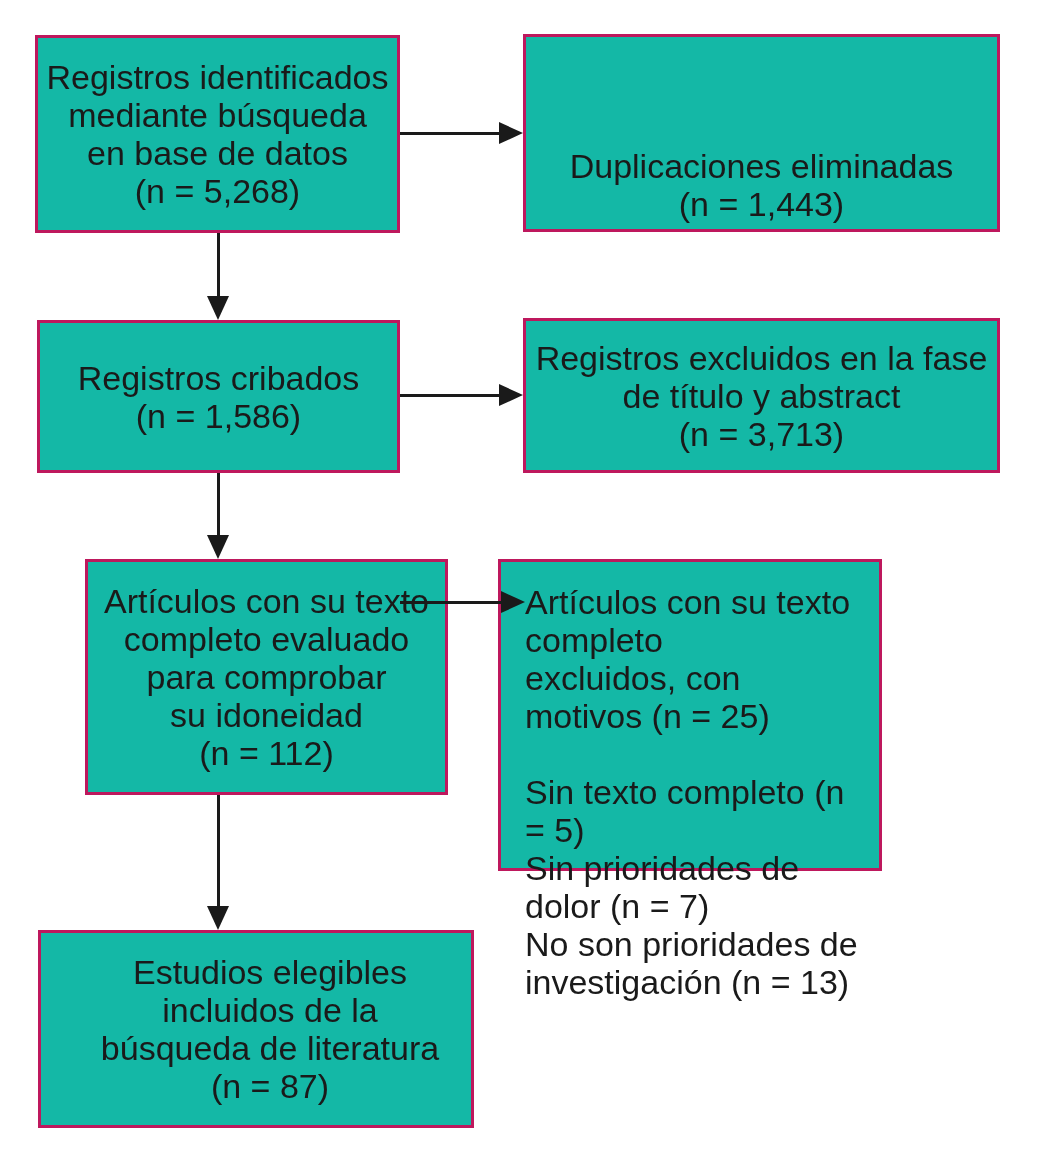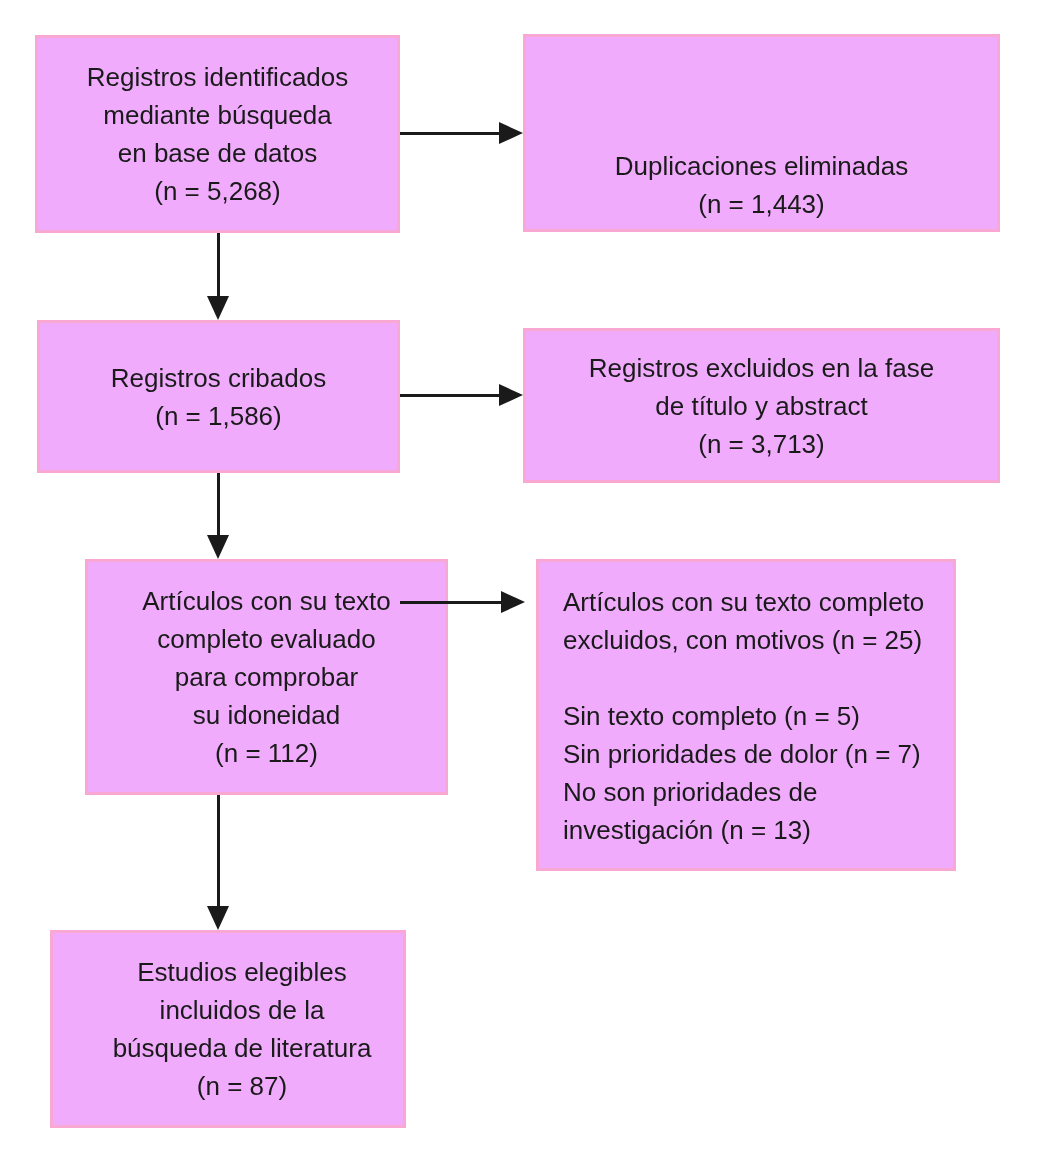--- a/index.html
+++ b/index.html
@@ -11,45 +11,45 @@
     position: relative;
     width: 1064px;
     height: 1158px;
     background: #ffffff;
     font-family: "Liberation Sans", "DejaVu Sans", sans-serif;
     color: #1a1a1a;
   }
   .flow-box {
     position: absolute;
     box-sizing: border-box;
-    border: 3px solid #f9a8d4;
-    background: #f0abfc;
+    border: 3px solid #be185d;
+    background: #14b8a6;
     display: flex;
     align-items: center;
     justify-content: center;
     text-align: center;
-    font-size: 26px;
+    font-size: 34px;
     line-height: 38px;
     white-space: pre-line;
     padding: 6px 8px;
   }
   .flow-box.left-align {
     align-items: flex-start;
     justify-content: flex-start;
     text-align: left;
     padding: 21px 20px 10px 24px;
   }
   
   #box-identified       { left: 35px;  top: 35px;  width: 365px; height: 198px; }
   #box-duplicates       { left: 523px; top: 34px;  width: 477px; height: 198px; align-items: flex-end; }
   #box-screened         { left: 37px;  top: 320px; width: 363px; height: 153px; }
-  #box-title-excluded   { left: 523px; top: 328px; width: 477px; height: 155px; }
+  #box-title-excluded   { left: 523px; top: 318px; width: 477px; height: 155px; }
   #box-fulltext         { left: 37px;  top: 559px; width: 363px; height: 236px; margin-left: 48px; }
-  #box-fulltext-excluded{ left: 536px; top: 559px; width: 420px; height: 312px; }
-  #box-included         { left: 50px;  top: 930px; width: 356px; height: 198px; padding-left: 36px; }
+  #box-fulltext-excluded{ left: 498px; top: 559px; width: 384px; height: 312px; }
+  #box-included         { left: 38px;  top: 930px; width: 436px; height: 198px; padding-left: 36px; }
 
   
   .h-arrow {
     position: absolute;
     display: flex;
     align-items: center;
     height: 22px;
   }
   .h-arrow .arrow-line { flex: 1; height: 3px; background: #1a1a1a; }
   .h-arrow .arrow-head {

